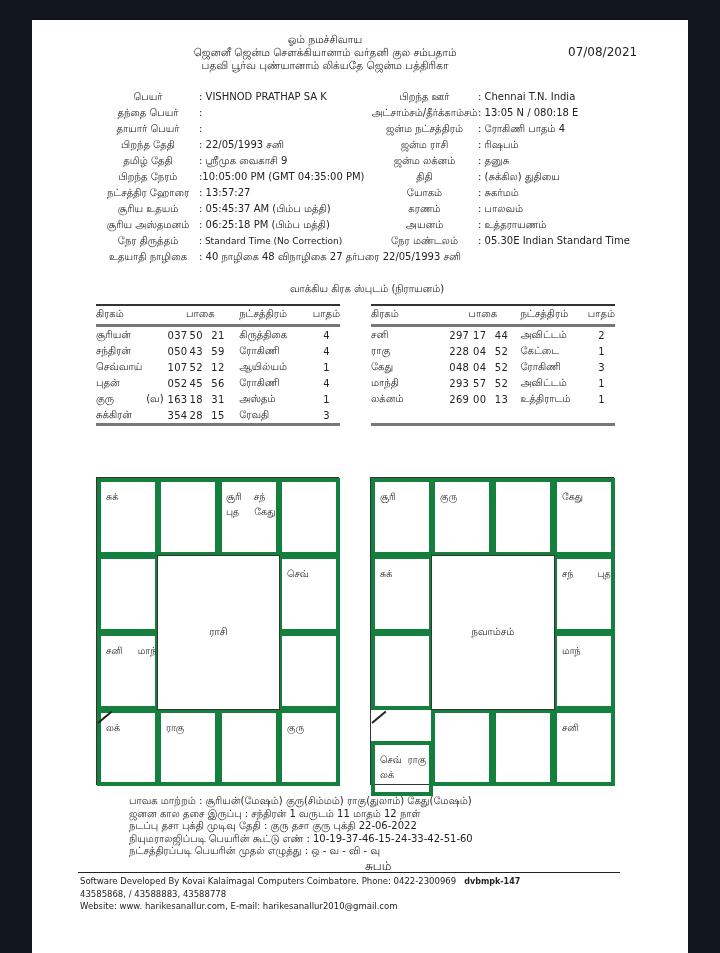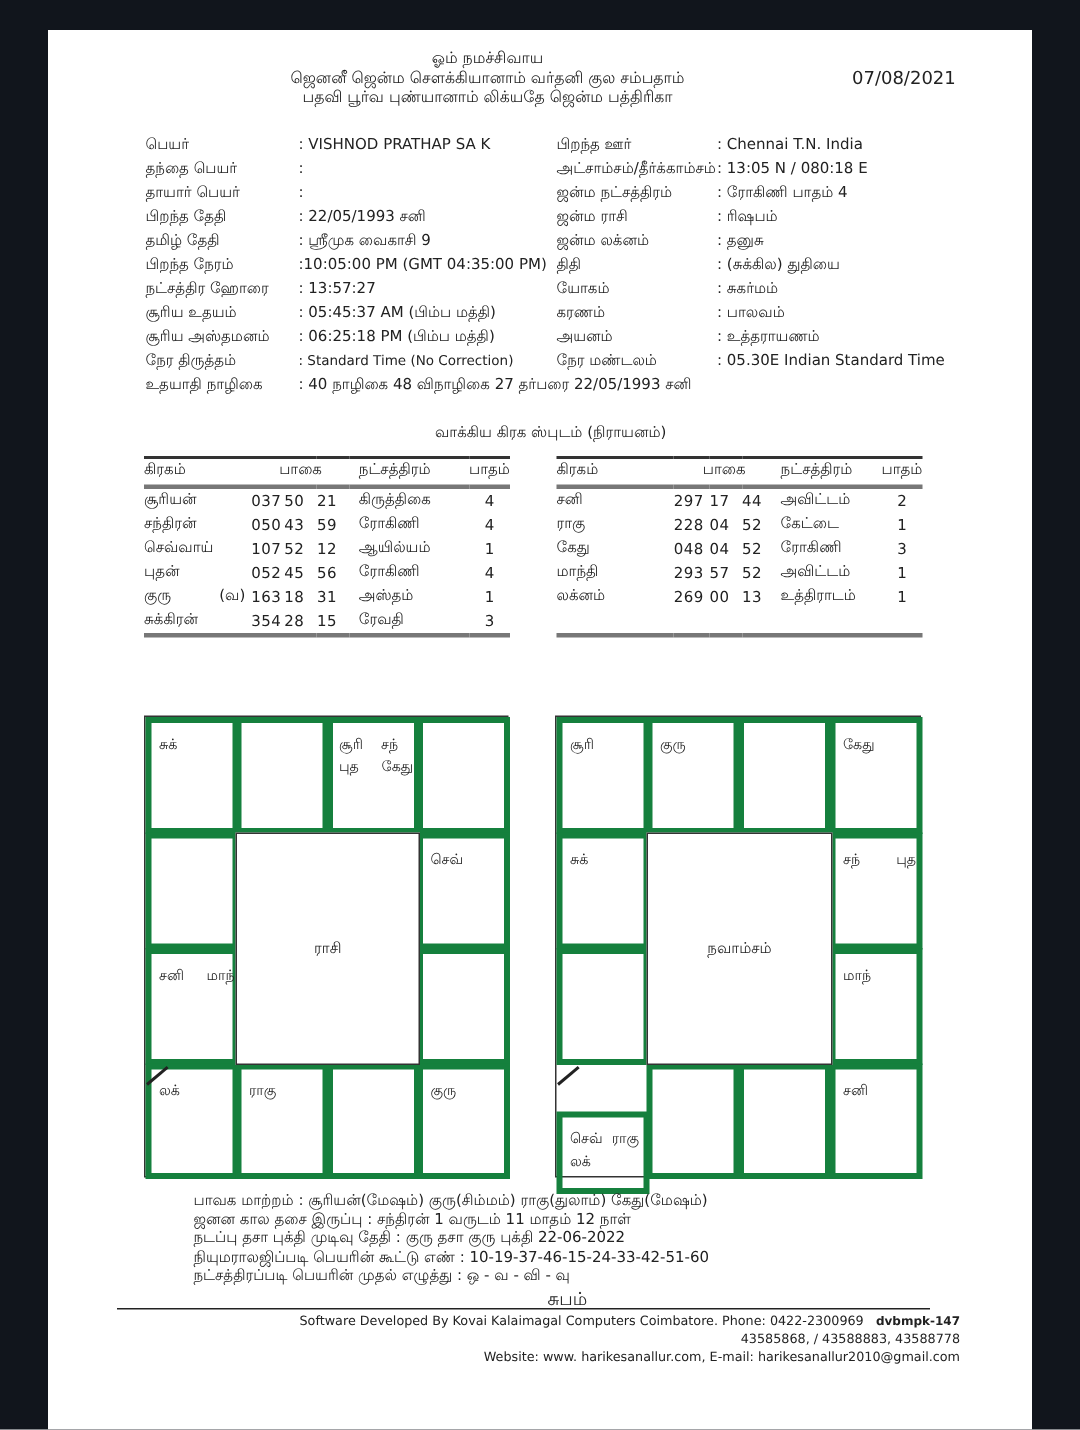--- a/index.html
+++ b/index.html
@@ -2,35 +2,35 @@
 <html><head>
 <meta charset="utf-8">
 <style>
   html, body { margin:0; padding:0; }
   body { width:720px; height:953px; background:#11151c; position:relative; overflow:hidden;
          font-family:"DejaVu Sans", sans-serif; color:#222; }
   .page { position:absolute; left:32px; top:20px; width:656px; height:933px; background:#fff; }
   .abs { position:absolute; white-space:nowrap; }
   .hdr { font-size:10.5px; text-align:center; left:160px; width:330px; line-height:13px; }
   .date { font-size:12px; }
-  .info { font-size:10px; line-height:16px; }
+  .info { font-size:10px; line-height:16px;text-align:center; }
   .info .row { height:16px; display:flex; }
   .info .lbl { display:inline-block; }
   .tbl-title { font-size:10px; }
   table.grah { position:absolute; border-collapse:collapse; font-size:10px; }
   table.grah th { font-weight:normal; text-align:left; padding:2px 0 3px 0; border-top:2px solid #333; border-bottom:3px solid #777; }
   table.grah td { padding:0; height:16px; }
   table.grah tr.last td { border-bottom:3px solid #777; }
   .num { font-family:"DejaVu Sans", sans-serif; letter-spacing:0.3px; }
   .chart { position:absolute; width:243px; height:308px; border:1px solid #333; box-sizing:border-box; }
   .cell { position:absolute; border:4px solid #15803d; box-sizing:border-box; font-size:9.5px; padding:7px 5px; line-height:15px; }
   .center { position:absolute; display:flex; align-items:center; justify-content:center; font-size:10px; border:1px solid #333; box-sizing:border-box; background:#fff; }
   .diag { position:absolute; width:18px; height:2px; background:#222; transform:rotate(-40deg); transform-origin:left center; }
   .bottom { font-size:10px; line-height:12.5px; }
-  .footer { font-size:8.5px; text-align:right; line-height:12px; }
+  .footer { font-size:8.5px; text-align:left; line-height:12px; }
   .hr { position:absolute; height:1px; background:#222; }
 </style>
 </head>
 <body>
 
 <div class="page"></div>
 
 <div class="abs hdr" style="top:33px;">ஓம் நமச்சிவாய</div>
 <div class="abs hdr" style="top:46px;">ஜெனனீ ஜென்ம சௌக்கியானாம் வர்தனி குல சம்பதாம்</div>
 <div class="abs hdr" style="top:59px;">பதவி பூர்வ புண்யானாம் லிக்யதே ஜென்ம பத்திரிகா</div>

